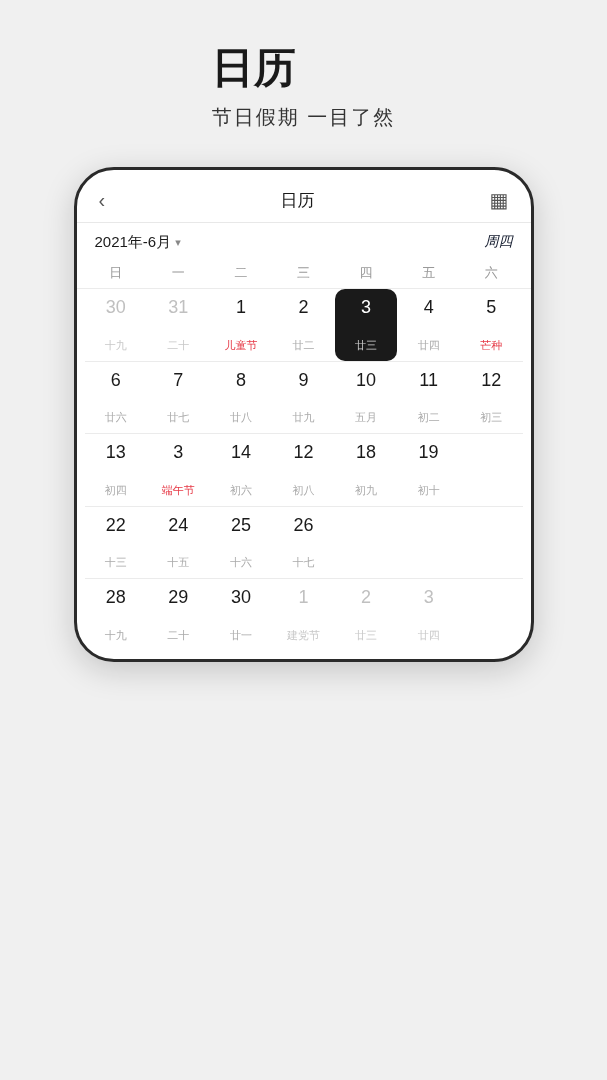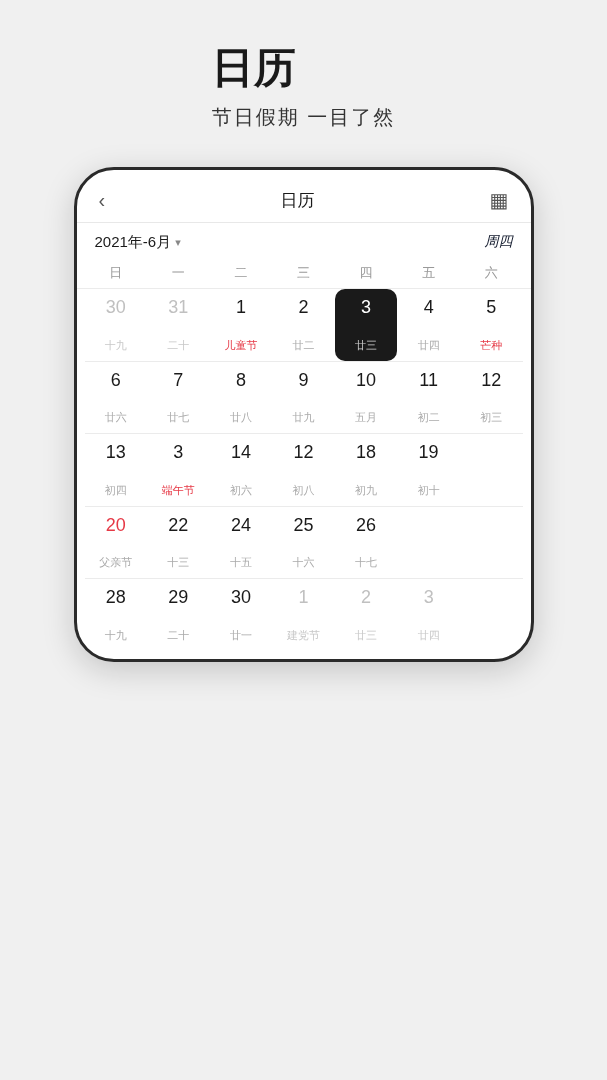--- a/index.html
+++ b/index.html
@@ -252,24 +252,20 @@
         <div class="cal-cell">
           <div class="cal-day-num">18</div>
           <div class="cal-day-sub">初九</div>
         </div>
         <div class="cal-cell">
           <div class="cal-day-num">19</div>
           <div class="cal-day-sub">初十</div>
         </div>
         <div style="grid-column: 1 / 8; height: 1px; background: rgb(235, 235, 235);"></div>
         <div class="cal-cell">
-          <div class="cal-day-num red">20</div>
-          <div class="cal-day-sub">父亲节</div>
-        </div>
-        <div class="cal-cell">
           <div class="cal-day-num">22</div>
           <div class="cal-day-sub">十三</div>
         </div>
         <div class="cal-cell">
           <div class="cal-day-num">24</div>
           <div class="cal-day-sub">十五</div>
         </div>
         <div class="cal-cell">
           <div class="cal-day-num">25</div>
           <div class="cal-day-sub">十六</div>

